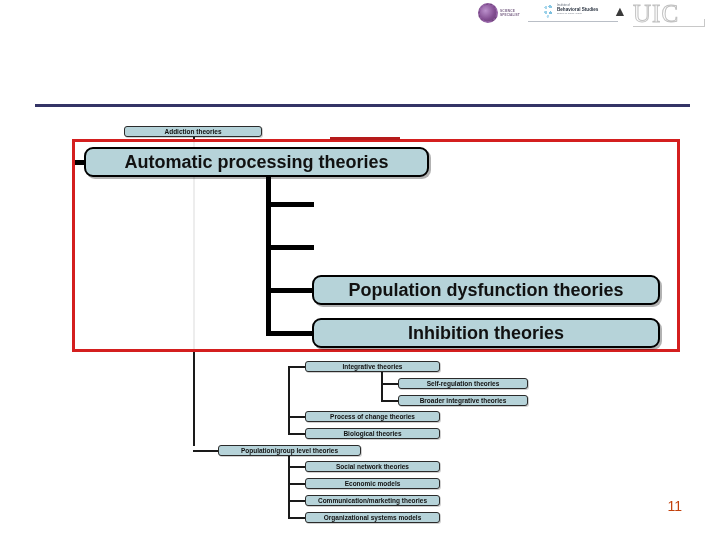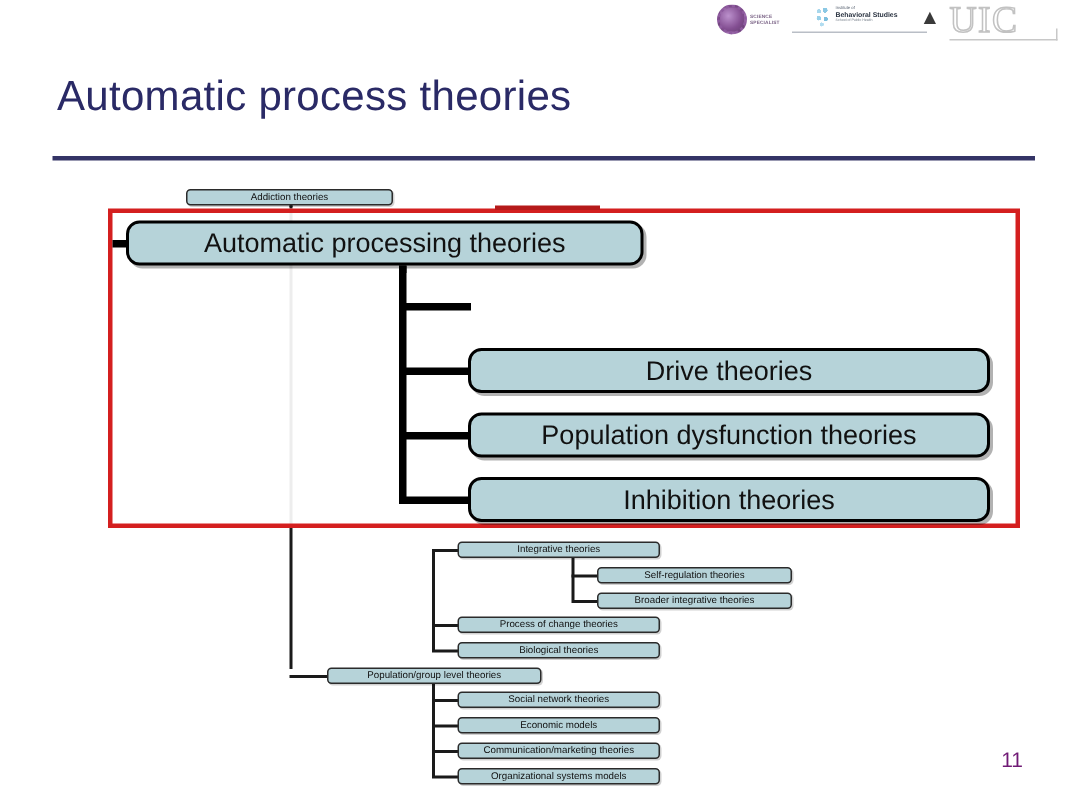--- a/index.html
+++ b/index.html
@@ -112,21 +112,21 @@
     top: 104px;
     width: 655px;
     height: 3px;
     background: #343466;
   }
 
   
   .diagram {
     position: absolute;
     left: 0; top: 110px;
-    width: 688px; height: 420px;
+    width: 688px; height: 420px; font-weight: bold;
   }
   .node {
     position: absolute;
     box-sizing: border-box;
     background: #b6d3d9;
     border: 1px solid #2b2b2b;
     border-radius: 3px;
     color: #111111;
     display: flex;
     align-items: center;
@@ -161,21 +161,21 @@
     position: absolute;
     background: #b51a1a;
     height: 3px;
   }
 
   .pagenum {
     position: absolute;
     right: 38px;
     bottom: 26px;
     font-size: 14px;
-    color: #701a75;
+    color: #c2410c;
   }
 </style>
 </head>
 <body>
 
 <div id="slide">
 
   <div class="logo-bar">
 
     <div class="logo-crest">
@@ -197,21 +197,20 @@
     <div class="inst-rule"></div>
 
     <div class="logo-uic">
       <div class="uic-tower">▲</div>
       <div class="uic-letters">UIC</div>
       <div class="uic-rule-b"></div>
       <div class="uic-rule-r"></div>
     </div>
   </div>
 
-  <div class="title">Automatic process theories</div>
   <div class="title-rule"></div>
 
   <div class="diagram">
 
     <div class="edge thin" style="left:193px; top:27px;  width:2px;  height:309px;"></div>
     <div class="edge thin" style="left:193px; top:22px;  width:2px;  height:6px;"></div>
 
     <div class="edge thin" style="left:288px; top:256px; width:2px;  height:68px;"></div>
     <div class="edge thin" style="left:288px; top:256px; width:18px; height:2px;"></div>
     <div class="edge thin" style="left:288px; top:306px; width:18px; height:2px;"></div>
@@ -245,19 +244,18 @@
 
     <div class="edge thick" style="left:75px;  top:50px;  width:12px; height:5px;"></div>
     <div class="edge thick" style="left:266px; top:67px;  width:5px;  height:159px;"></div>
     <div class="edge thick" style="left:266px; top:67px;  width:5px;  height:5px;"></div>
     <div class="edge thick" style="left:266px; top:92px;  width:48px; height:5px;"></div>
     <div class="edge thick" style="left:266px; top:135px; width:48px; height:5px;"></div>
     <div class="edge thick" style="left:266px; top:178px; width:48px; height:5px;"></div>
     <div class="edge thick" style="left:266px; top:221px; width:48px; height:5px;"></div>
 
     <div class="node big" style="left:84px;  top:37px;  width:345px;">Automatic processing theories</div>
-    <div class="node big" style="left:312px; top:122px; width:348px;">Drive theories</div>
     <div class="node big" style="left:312px; top:165px; width:348px;">Population dysfunction theories</div>
     <div class="node big" style="left:312px; top:208px; width:348px;">Inhibition theories</div>
   </div>
 
   <div class="pagenum">11</div>
 </div>
 
 </body></html>

